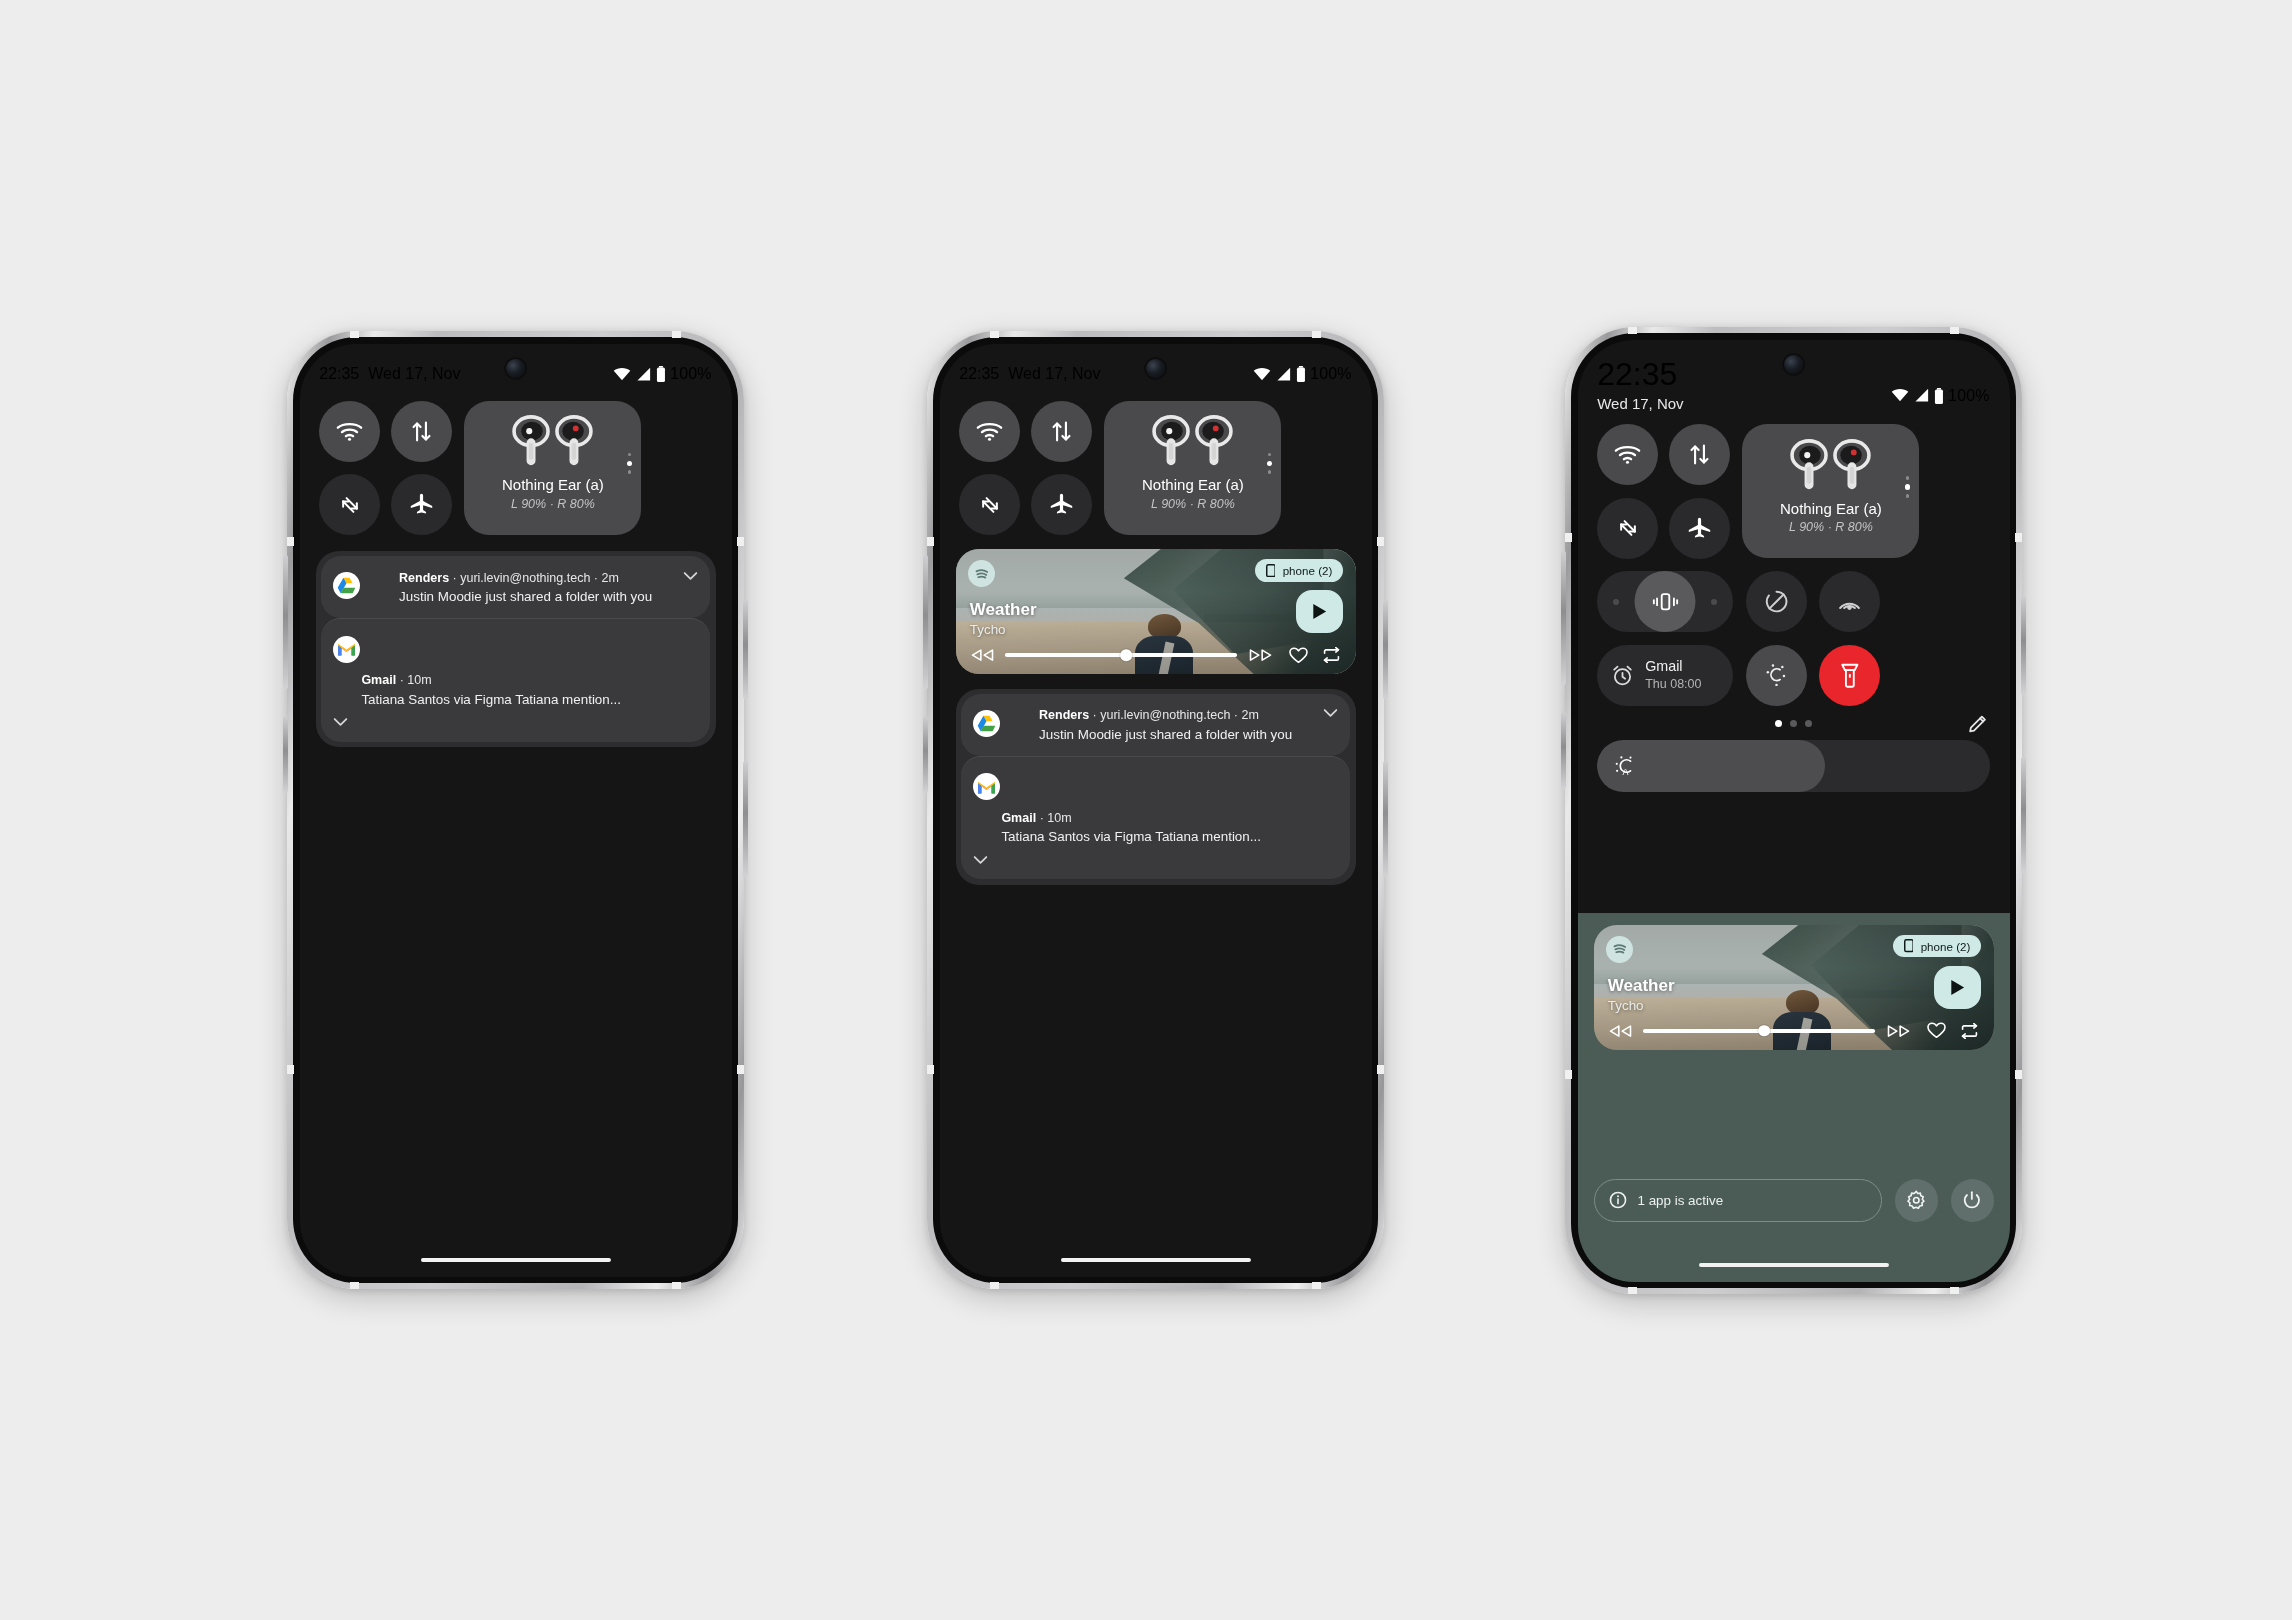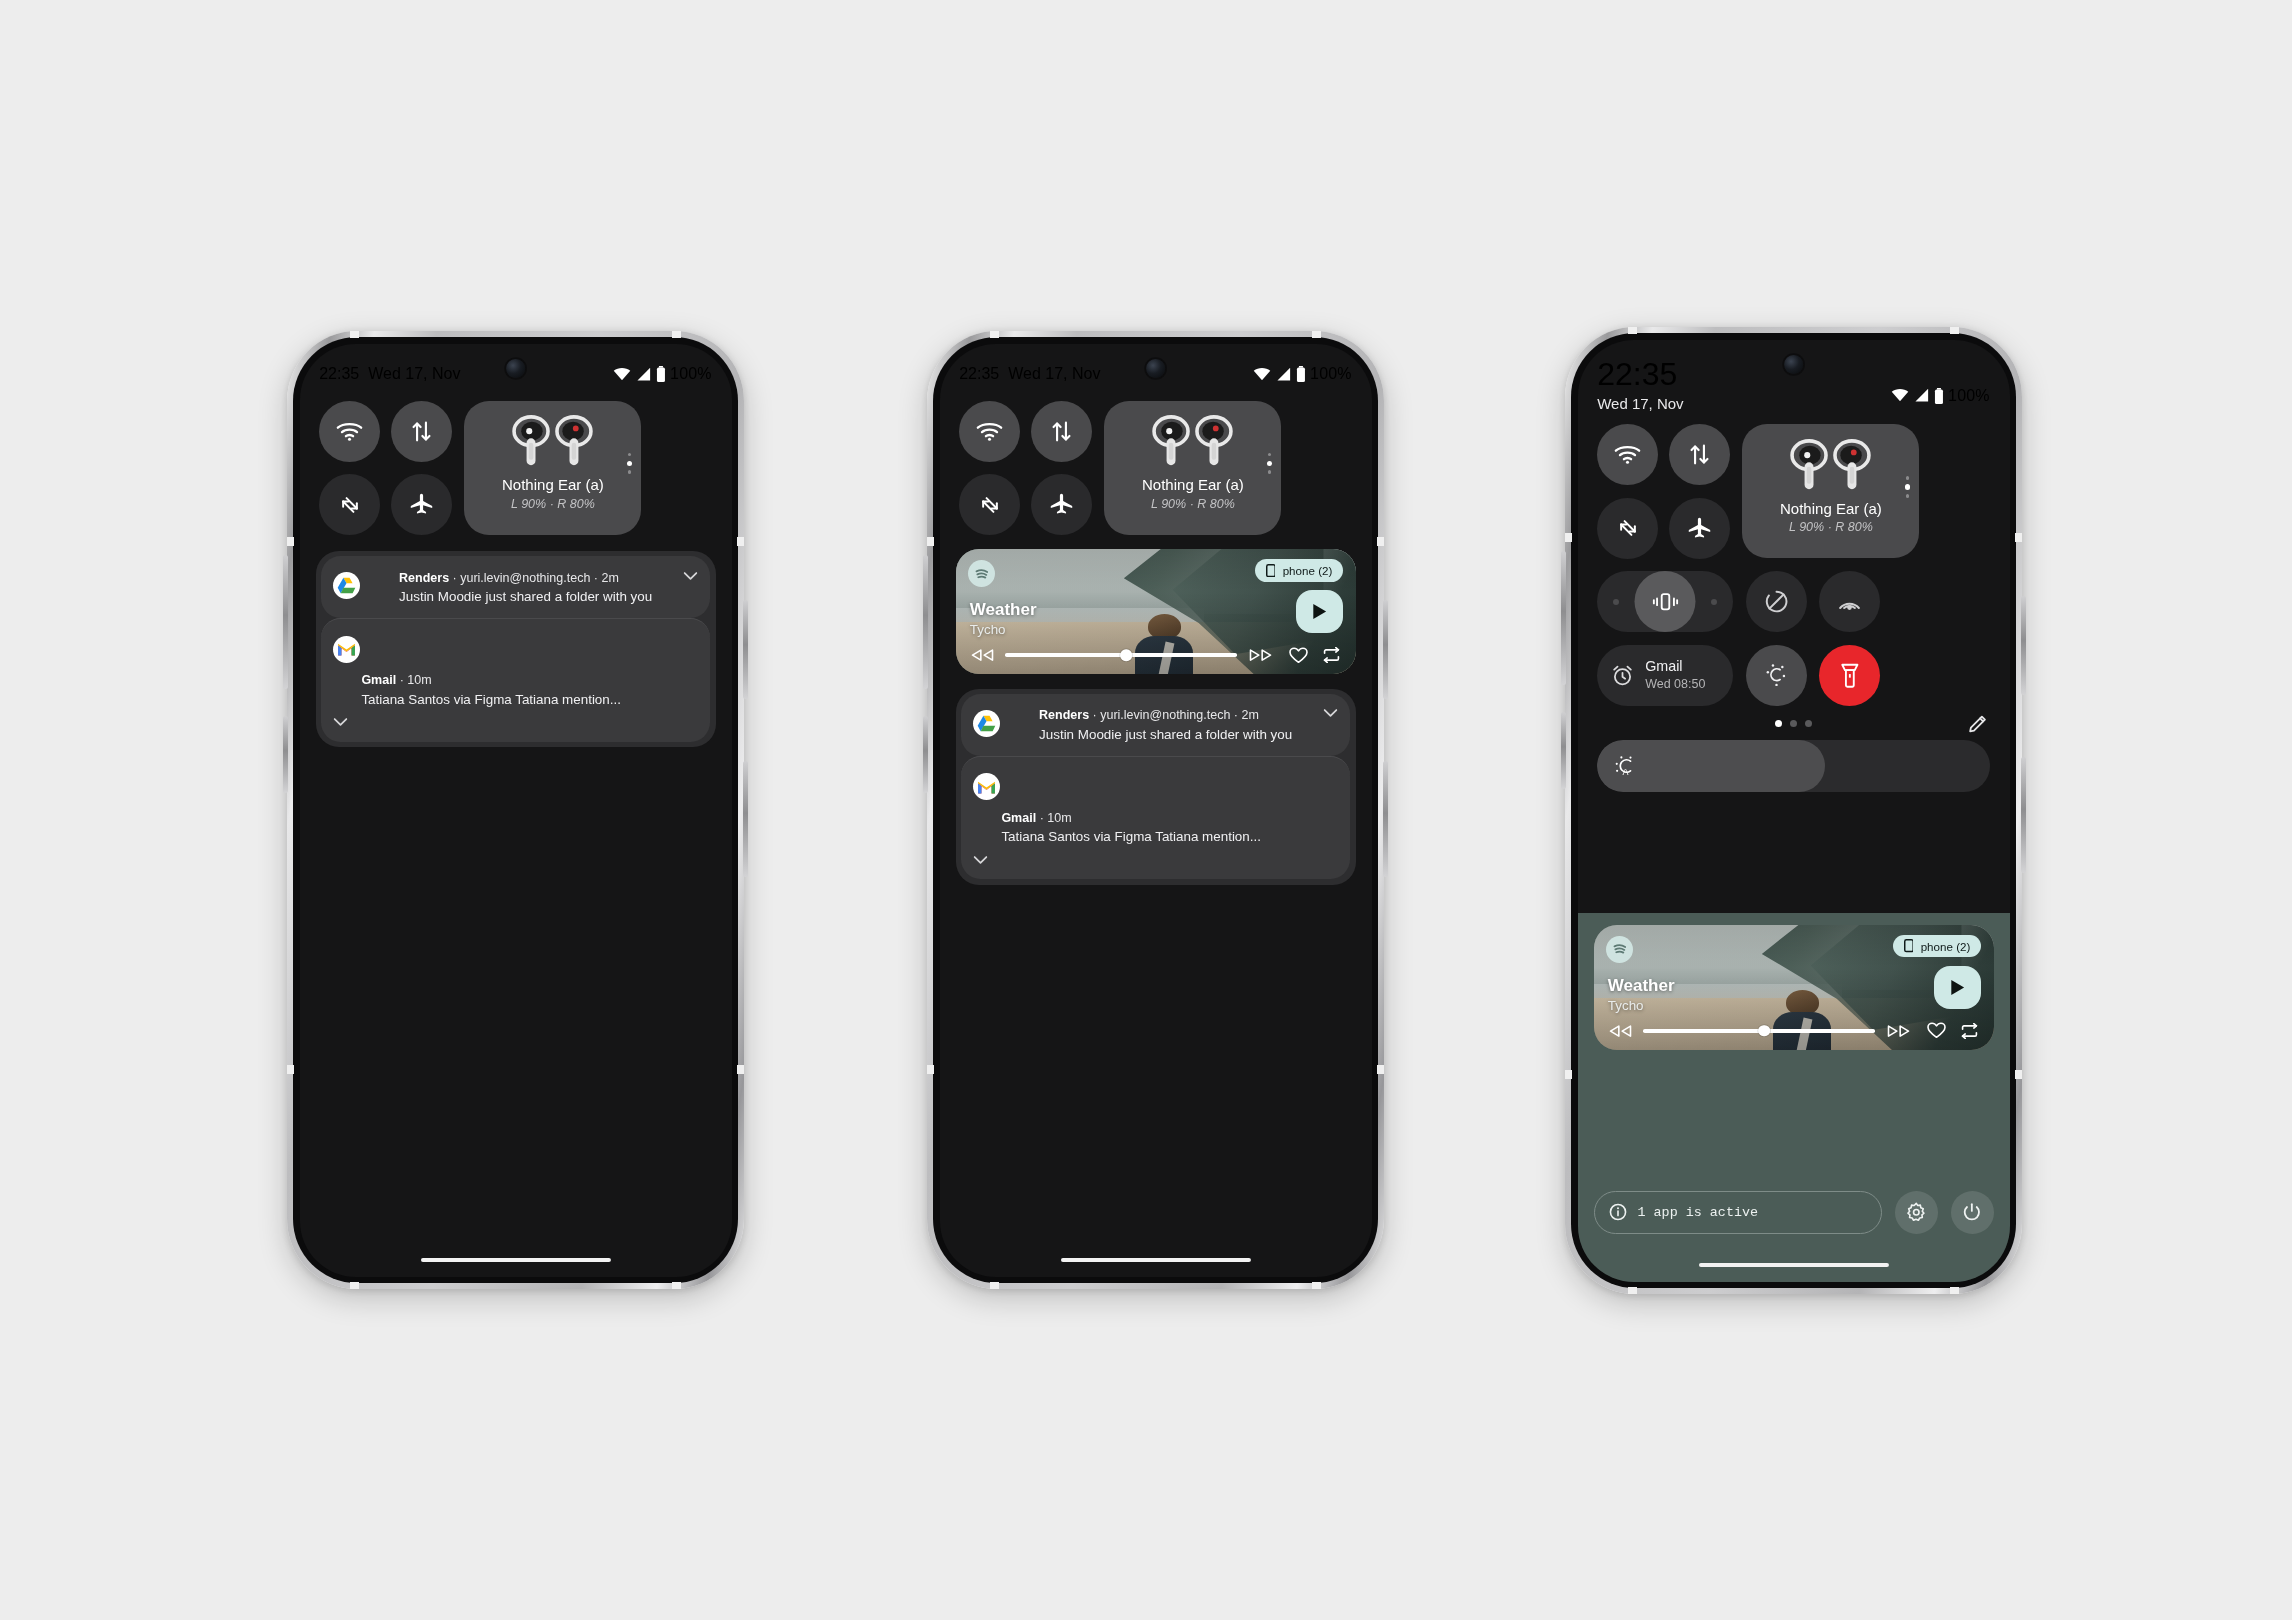--- a/index.html
+++ b/index.html
@@ -790,21 +790,21 @@
           <span>
             <svg width="23" height="23" viewBox="0 0 26 26" fill="none" stroke="#dcdcde" stroke-width="2" stroke-linecap="round">
               <circle cx="13" cy="14.5" r="8.6"></circle>
                 <path d="M13 10 L13 14.5 L16 16.6"></path>
               <path d="M3.6 6.4 L7.4 3.0"></path>
                 <path d="M22.4 6.4 L18.6 3.0"></path>
             </svg>
           </span>
           <span class="alarm-txt">
             <span class="t1" style="display:block; font-size:14.3px; line-height:1.2;">Gmail</span>
-            <span class="t2" style="display:block; font-size:12.5px; line-height:1.3;">Wed 08:50</span>
+            <span class="t2" style="display:block; font-size:12.5px; line-height:1.3;">Thu 08:00</span>
           </span>
         </div>
         <div class="tile" style="width:61px;height:61px;">
           <span>
             <svg width="23" height="25" viewBox="0 0 26 28" fill="none" stroke="#f0f0f2" stroke-width="2" stroke-linecap="round">
               <path d="M17 7.6 A6.6 6.6 0 1 0 17 18.6"></path>
               <circle cx="9" cy="2.6" r="1.4" fill="#f0f0f2" stroke="none"></circle>
               <circle cx="19.6" cy="4.4" r="1.4" fill="#f0f0f2" stroke="none"></circle>
               <circle cx="21.4" cy="14.6" r="1.4" fill="#f0f0f2" stroke="none"></circle>
               <circle cx="13" cy="24.6" r="1.4" fill="#f0f0f2" stroke="none"></circle>
@@ -929,21 +929,21 @@
                   <path d="M3 7 V4.6 A1.6 1.6 0 0 1 4.6 3 H19"></path>
                     <path d="M16 0.4 L19 3 L16 5.6"></path>
                   <path d="M19 11 V13.4 A1.6 1.6 0 0 1 17.4 15 H3"></path>
                     <path d="M6 12.4 L3 15 L6 17.6"></path>
                 </svg>
               </span>
             </div>
           </div>
         </div>
 
-        <div class="footer" style="padding:0 16px 48px 16px; gap:13px; bottom:0;font-family:Liberation Mono, monospace;">
+        <div class="footer" style="padding:0 16px 60px 16px; gap:13px; bottom:0;">
           <div class="active-pill" style="height:43px; padding:0 14.3px; gap:10.7px; font-size:13.4px;">
             <span>
               <svg width="18" height="18" viewBox="0 0 20 20" fill="none" stroke="#ecf1f0" stroke-width="1.8" stroke-linecap="round">
                 <circle cx="10" cy="10" r="8.4"></circle>
                   <path d="M10 9 L10 14"></path>
                   <circle cx="10" cy="5.9" r="1.1" fill="#ecf1f0" stroke="none"></circle>
               </svg>
             </span>
             <span>1 app is active</span>
           </div>

